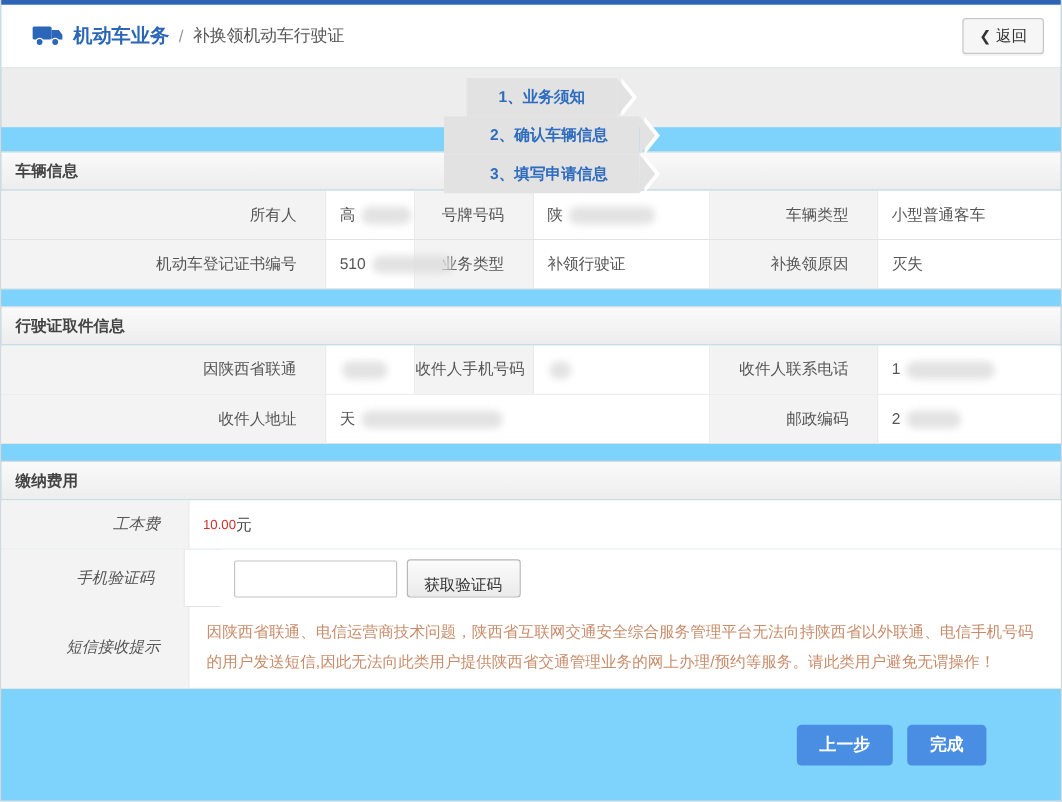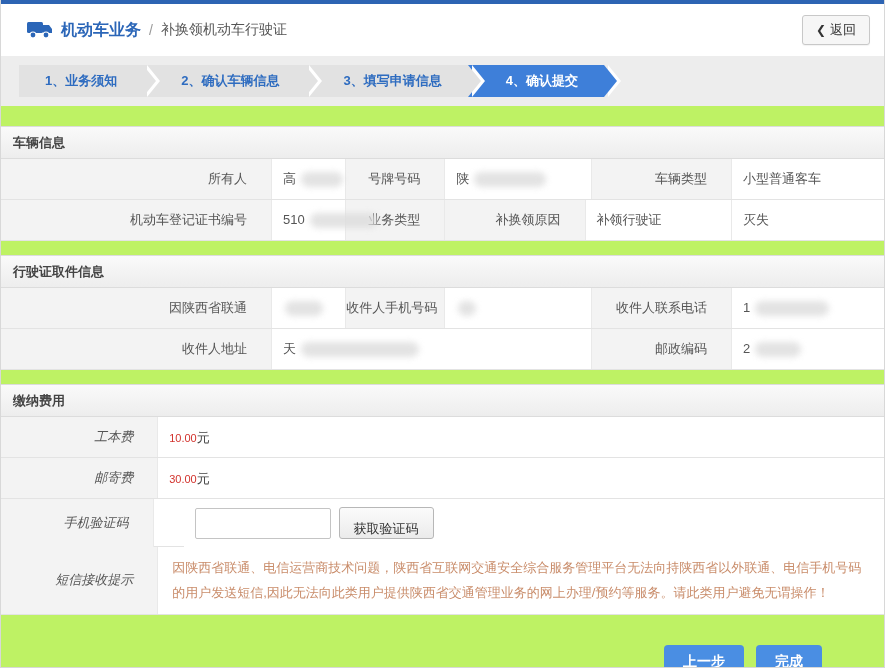--- a/index.html
+++ b/index.html
@@ -1,32 +1,32 @@
 <!DOCTYPE html>
 <html><head>
 <meta charset="utf-8">
 <style>
   * { box-sizing: border-box; }
   html,body { margin:0; padding:0; background:#fff; font-family:"Liberation Sans", sans-serif; }
-  .page { width:885px; height:668px; position:relative; background:#bef264; border:1px solid #d8d8d8; border-top:none; overflow:hidden; }
+  .page { width:885px; height:668px; position:relative; background:#7dd3fc; border:1px solid #d8d8d8; border-top:none; overflow:hidden; }
 
   
   .topbar { height:4px; background:#2d64b3; }
 
   
   .header { height:52px; display:flex; align-items:center; padding:0 14px 0 26px; background:#fff; }
   .truck-icon { width:26px; height:20px; margin-right:8px; flex:0 0 auto; }
   .app-title { color:#2b66b8; font-size:16px; font-weight:bold; margin-right:8px; }
   .crumb-sep { color:#999; font-size:14px; margin-right:8px; }
   .page-title { color:#555; font-size:14px; }
   .btn-back { margin-left:auto; background:#f6f6f6; border:1px solid #c8c8c8; border-radius:3px; height:30px; padding:0 13px; font-size:13px; color:#333; display:flex; align-items:center; gap:4px; cursor:pointer; font-family:inherit; box-shadow:0 1px 1px rgba(0,0,0,.05); }
   .btn-back .chev { font-size:12px; color:#333; }
 
   
-  .steps { background:#ededed; height:50px; padding:9px 0 9px 18px; display:flex; align-items:center; }
+  .steps { background:#ededed; height:50px; padding:9px 0 9px 18px; display:flex; align-items:center;flex-direction:column; }
   .step { position:relative; height:32px; line-height:32px; background:#e2e2e2; color:#2e6cc0; font-size:13px; font-weight:bold; padding:0 26px 0 38px; white-space:nowrap; cursor:pointer; }
   .step:first-child { padding-left:26px; }
   .step:after  { content:""; position:absolute; top:0; right:-13px; z-index:inherit; border-top:16px solid transparent; border-bottom:16px solid transparent; border-left:13px solid #e2e2e2; }
   .step:before { content:""; position:absolute; top:0; right:-17px; border-top:16px solid transparent; border-bottom:16px solid transparent; border-left:13px solid #fff; }
   .step:nth-child(1){ z-index:6; } .step:nth-child(2){ z-index:5; } .step:nth-child(3){ z-index:4; } .step:nth-child(4){ z-index:3; }
   .step:nth-child(1):after{ z-index:6; } .step:nth-child(2):after{ z-index:5; } .step:nth-child(3):after{ z-index:4; } .step:nth-child(4):after{ z-index:3; }
   .step.active { background:#3e7fd9; color:#fff; }
   .step.active:after { border-left-color:#3e7fd9; }
 
   
@@ -79,41 +79,40 @@
     <button class="btn-back">
       <span class="chev">❮</span>
       <span>返回</span>
     </button>
   </div>
 
   <div class="steps">
     <div class="step">1、业务须知</div>
     <div class="step">2、确认车辆信息</div>
     <div class="step">3、填写申请信息</div>
-    <div class="step active">4、确认提交</div>
   </div>
 
   <div class="content">
 
     <div class="section">
       <div class="section-header">车辆信息</div>
       <div class="trow">
         <div class="cell lbl w-l1">所有人</div>
         <div class="cell val w-v1"><span>高</span><span class="blur" style="width:42px"></span></div>
         <div class="cell lbl w-l2">号牌号码</div>
         <div class="cell val w-v2"><span>陕</span><span class="blur" style="width:72px"></span></div>
         <div class="cell lbl w-l3">车辆类型</div>
         <div class="cell val w-v3">小型普通客车</div>
       </div>
       <div class="trow">
         <div class="cell lbl w-l1">机动车登记证书编号</div>
         <div class="cell val w-v1"><span>510</span><span class="blur" style="width:68px"></span></div>
         <div class="cell lbl w-l2">业务类型</div>
+        <div class="cell val w-v2">补领行驶证</div>
         <div class="cell lbl w-l3">补换领原因</div>
-        <div class="cell val w-v2">补领行驶证</div>
         <div class="cell val w-v3">灭失</div>
       </div>
     </div>
 
     <div class="section">
       <div class="section-header">行驶证取件信息</div>
       <div class="trow">
         <div class="cell lbl w-l1">因陕西省联通</div>
         <div class="cell val w-v1"><span></span><span class="blur" style="width:38px;margin-left:2px"></span></div>
         <div class="cell lbl w-l2">收件人手机号码</div>
@@ -128,24 +127,20 @@
         <div class="cell val w-v3"><span>2</span><span class="blur" style="width:46px"></span></div>
       </div>
     </div>
 
     <div class="section">
       <div class="section-header">缴纳费用</div>
       <div class="trow">
         <div class="cell lbl w-flbl">工本费</div>
         <div class="cell val w-fval"><span class="fee-amount">10.00</span><span class="fee-unit">元</span></div>
       </div>
-      <div class="trow">
-        <div class="cell lbl w-flbl">邮寄费</div>
-        <div class="cell val w-fval"><span class="fee-amount">30.00</span><span class="fee-unit">元</span></div>
-      </div>
       <div class="trow row-code">
         <div class="cell lbl w-flbl">手机验证码</div>
         <div class="cell val w-fval code-val">
           <input class="code-input" type="text" value="" style="">
           <button class="btn-getcode">获取验证码</button>
         </div>
       </div>
       <div class="trow row-notice">
         <div class="cell lbl w-flbl notice-lbl">短信接收提示</div>
         <div class="cell val w-fval notice-text">因陕西省联通、电信运营商技术问题，陕西省互联网交通安全综合服务管理平台无法向持陕西省以外联通、电信手机号码的用户发送短信,因此无法向此类用户提供陕西省交通管理业务的网上办理/预约等服务。请此类用户避免无谓操作！</div>

